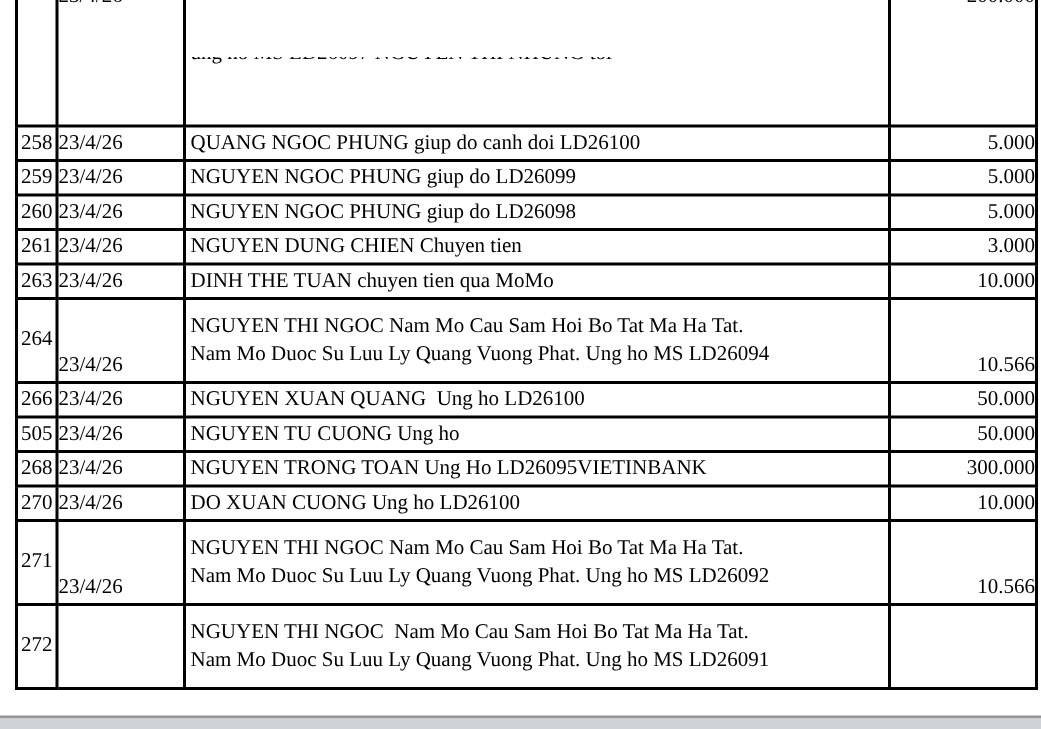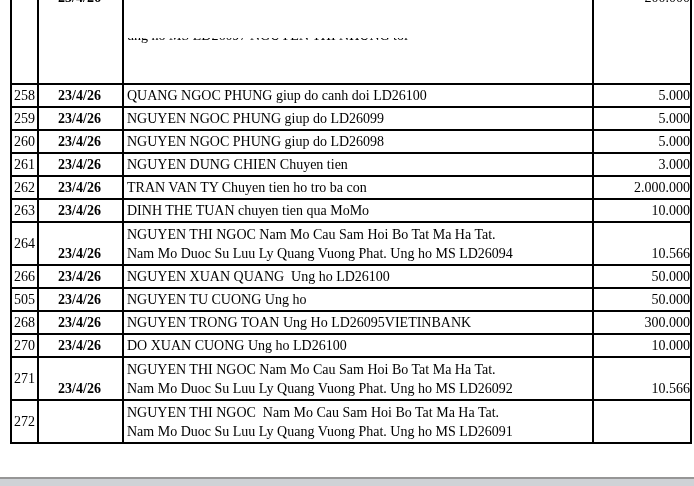--- a/index.html
+++ b/index.html
@@ -26,24 +26,24 @@
     border-collapse: collapse;
     table-layout: fixed;
     font-size: 14px;
   }
   td {
     border: 2px solid #000000;
     padding: 0;
     overflow: hidden;
   }
   tr { height: 23px; margin-top: 44px; }
-  tr.double { height: 43px; }
+  tr.double { height: 56px; }
 
   .col-no     { width: 27px;  text-align: center; vertical-align: middle; }
-  .col-date   { width: 85px;  text-align: center;  vertical-align: middle; padding-right: 2px; font-weight: bold; }
+  .col-date   { width: 85px;  text-align: left;  vertical-align: middle; padding-right: 2px; }
   .col-desc   { width: 466px; text-align: left;   vertical-align: middle; padding-left: 3px;
                 white-space: pre-wrap; line-height: 19px; }
   .col-amount { width: 94px;  text-align: right; vertical-align: middle; }
 
   tr.double .col-date,
   tr.double .col-amount { vertical-align: bottom; padding-bottom: 2px; }
 
   
   tr.partial-row { height: 7px; }
   tr.partial-row td { border-top: none; vertical-align: top; }
@@ -117,26 +117,20 @@
     <td class="col-desc"><span>NGUYEN NGOC PHUNG giup do LD26098</span></td>
     <td class="col-amount"><span>5.000</span></td>
   </tr>
         <tr>
     <td class="col-no"><span>261</span></td>
     <td class="col-date"><span>23/4/26</span></td>
     <td class="col-desc"><span>NGUYEN DUNG CHIEN Chuyen tien</span></td>
     <td class="col-amount"><span>3.000</span></td>
   </tr>
         <tr>
-    <td class="col-no"><span>262</span></td>
-    <td class="col-date"><span>23/4/26</span></td>
-    <td class="col-desc"><span>TRAN VAN TY Chuyen tien ho tro ba con</span></td>
-    <td class="col-amount"><span>2.000.000</span></td>
-  </tr>
-        <tr>
     <td class="col-no"><span>263</span></td>
     <td class="col-date"><span>23/4/26</span></td>
     <td class="col-desc"><span>DINH THE TUAN chuyen tien qua MoMo</span></td>
     <td class="col-amount"><span>10.000</span></td>
   </tr>
         <tr class="double">
     <td class="col-no"><span>264</span></td>
     <td class="col-date"><span>23/4/26</span></td>
     <td class="col-desc"><span>NGUYEN THI NGOC Nam Mo Cau Sam Hoi Bo Tat Ma Ha Tat.
 Nam Mo Duoc Su Luu Ly Quang Vuong Phat. Ung ho MS LD26094</span></td>

